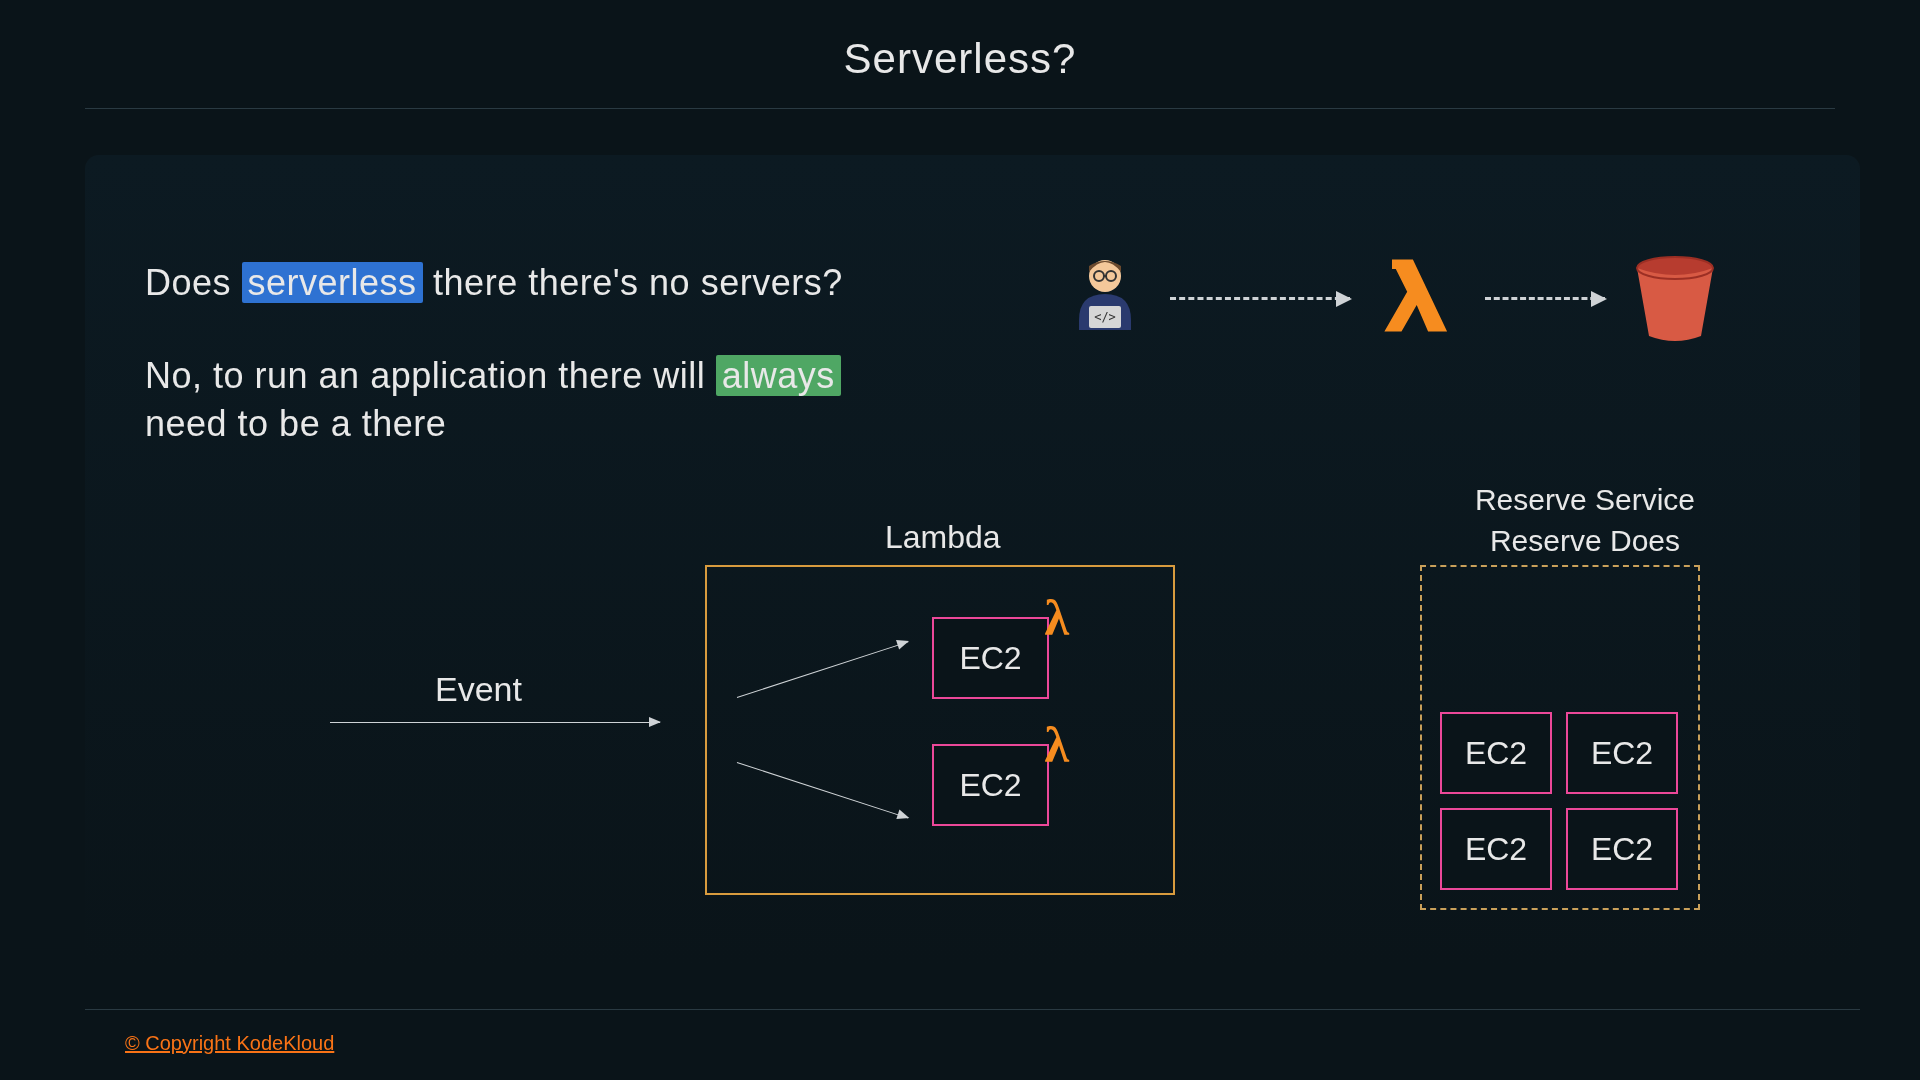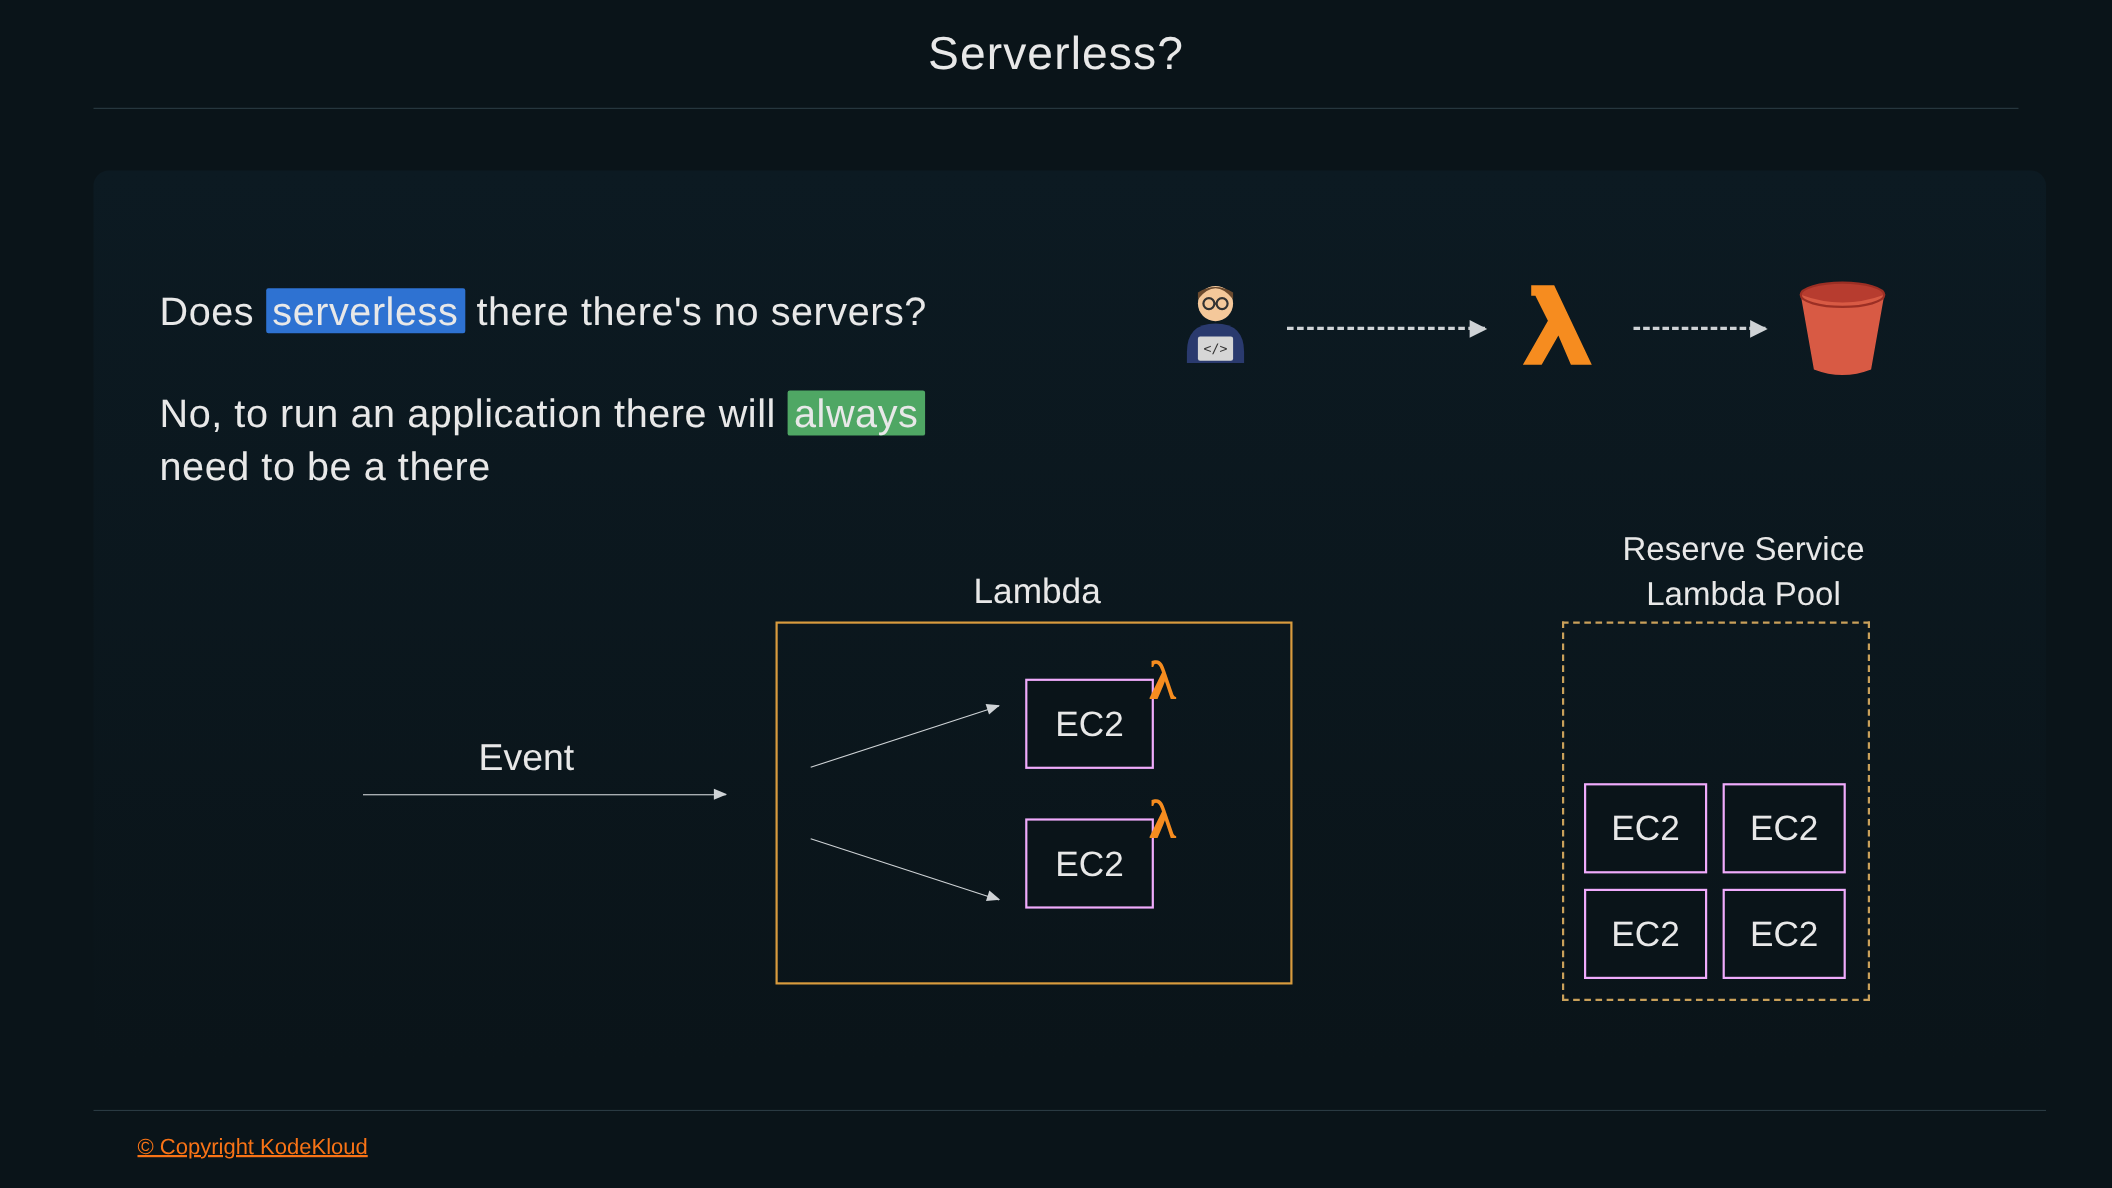--- a/index.html
+++ b/index.html
@@ -7,21 +7,21 @@
   body {
     background: #0a1419;
     color: #e8e8e8;
     font-family: "Segoe UI", Arial, sans-serif;
     position: relative;
   }
   .title {
     text-align: center;
     font-size: 42px;
     font-weight: 400;
-    padding-top: 25px;
+    padding-top: 35px;
     padding-bottom: 25px;
     color: #e8e8e8;
     letter-spacing: 1px;
   }
   .hr {
     margin: 0 85px;
     border: none;
     border-top: 1px solid #2a3a42;
   }
   .main-panel {
@@ -114,21 +114,21 @@
   }
   .lambda-box {
     position: absolute;
     border: 2px solid #d89b3e;
     background: transparent;
   }
   .ec2-box {
     position: absolute;
     width: 117px;
     height: 82px;
-    border: 2px solid #f0abfc;
+    border: 2px solid #ec4899;
     background: #0a1419;
     display: flex;
     align-items: center;
     justify-content: center;
     font-size: 32px;
     color: #e8e8e8;
   }
   .mini-lambda {
     position: absolute;
     right: -22px;
@@ -250,21 +250,21 @@
     <span>EC2</span>
     <span class="mini-lambda">λ</span>
   </div>
 
   <div class="thin-arrow" style="left:30px; top:130px; width:180px; transform:rotate(-18deg); transform-origin:left center;"></div>
   <div class="thin-arrow" style="left:30px; top:195px; width:180px; transform:rotate(18deg); transform-origin:left center;"></div>
 </div>
 
 <div class="pool-label" style="left:1435px; top:480px;">
   <span>Reserve Service</span><br>
-  <span>Lambda Pool</span>
+  <span>Reserve Does</span>
 </div>
 <div class="pool-box" style="left:1420px; top:565px; width:280px; height:345px;">
   <div class="pool-grid" style="position:absolute; left:18px; bottom:18px;">
     <div class="ec2-box">
         <span>EC2</span>
       </div>
     <div class="ec2-box">
         <span>EC2</span>
       </div>
     <div class="ec2-box">

